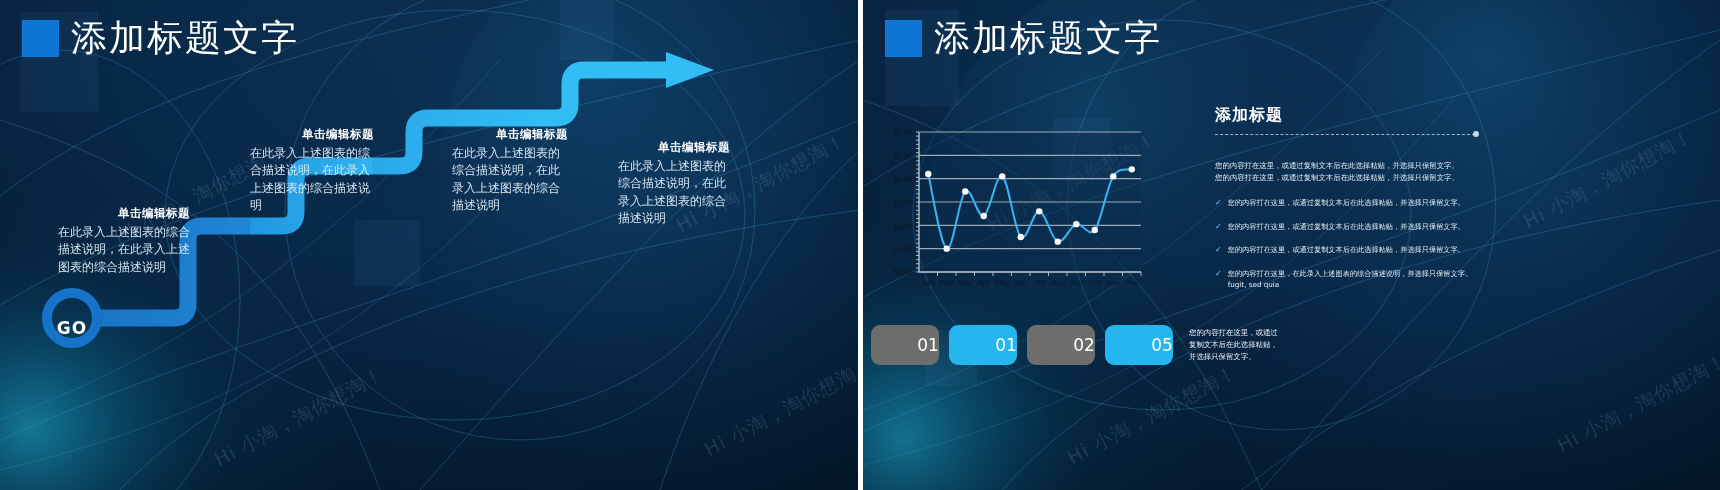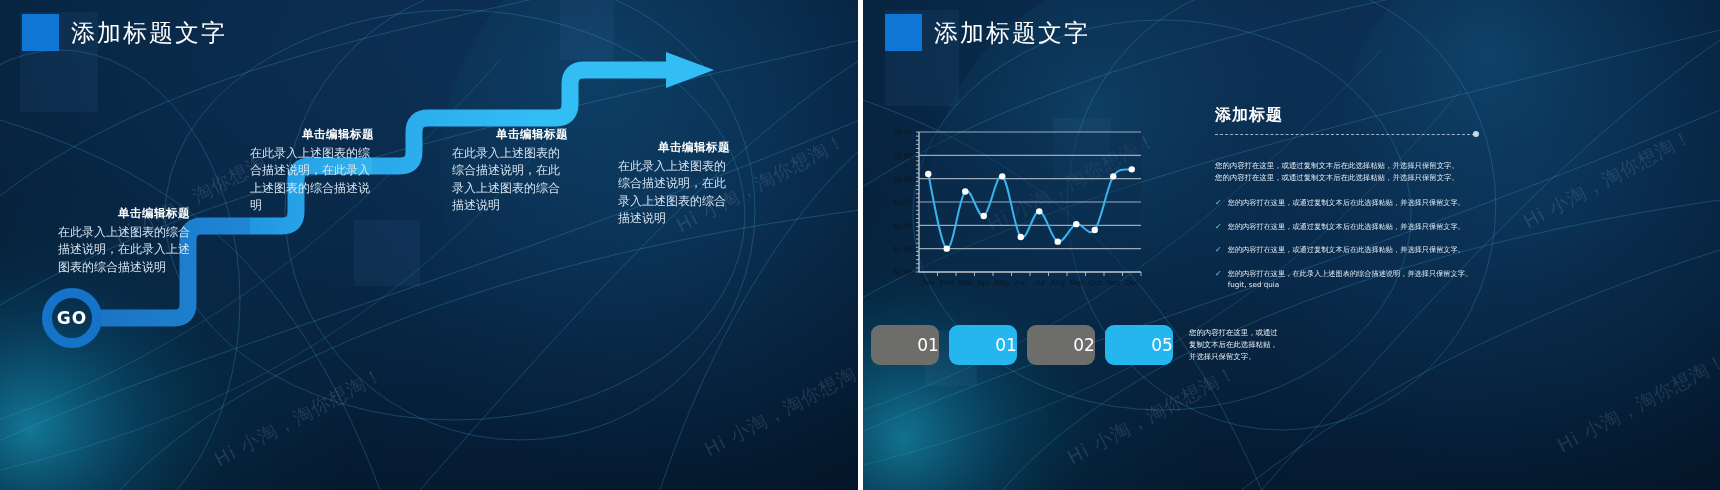--- a/index.html
+++ b/index.html
@@ -20,27 +20,27 @@
   .bgsvg { position:absolute; inset:0; width:100%; height:100%; pointer-events:none; }
 
   
   .wm { position:absolute; color:rgba(160,195,215,0.16); font-size:19px; white-space:nowrap;
         transform:rotate(-28deg); transform-origin:left top; letter-spacing:1px;
         font-family:"DejaVu Sans",sans-serif; pointer-events:none; }
 
   
   .title-row { position:absolute; top:14px; left:22px; display:flex; align-items:center; z-index:20; }
   .title-chip { width:37px; height:37px; background:#0f76d6; }
-  .title-text { color:#ffffff; font-size:24px; margin-left:12px; letter-spacing:2px;
+  .title-text { color:#ffffff; font-size:36px; margin-left:12px; letter-spacing:2px;
                 font-family:"DejaVu Sans",sans-serif; font-weight:400; }
 
   
   .road { position:absolute; inset:0; z-index:10; }
   .gocircle { position:absolute; left:42px; top:288px; width:60px; height:60px; border-radius:50%;
-              border:10px solid #1573c9; display:flex; align-items:center; justify-content:center; z-index:16; }
+              border:10px solid #1573c9; display:flex; align-items:flex-end; justify-content:center; z-index:16; }
   .gocircle span { color:#ffffff; font-size:17px; font-weight:bold; letter-spacing:1px;
                    font-family:"DejaVu Sans",sans-serif; }
 
   .step { position:absolute; z-index:18; }
   .step h4 { color:#ffffff; font-size:11.5px; font-weight:bold; margin-bottom:3px;
              font-family:"DejaVu Sans",sans-serif; text-align:right; letter-spacing:0.5px;}
   .step p { color:#d8e6f2; font-size:12px; line-height:1.45; font-family:"DejaVu Sans",sans-serif; }
 
   .s1 { left:58px; top:206px; width:132px; }
   .s2 { left:250px; top:127px; width:124px; }

